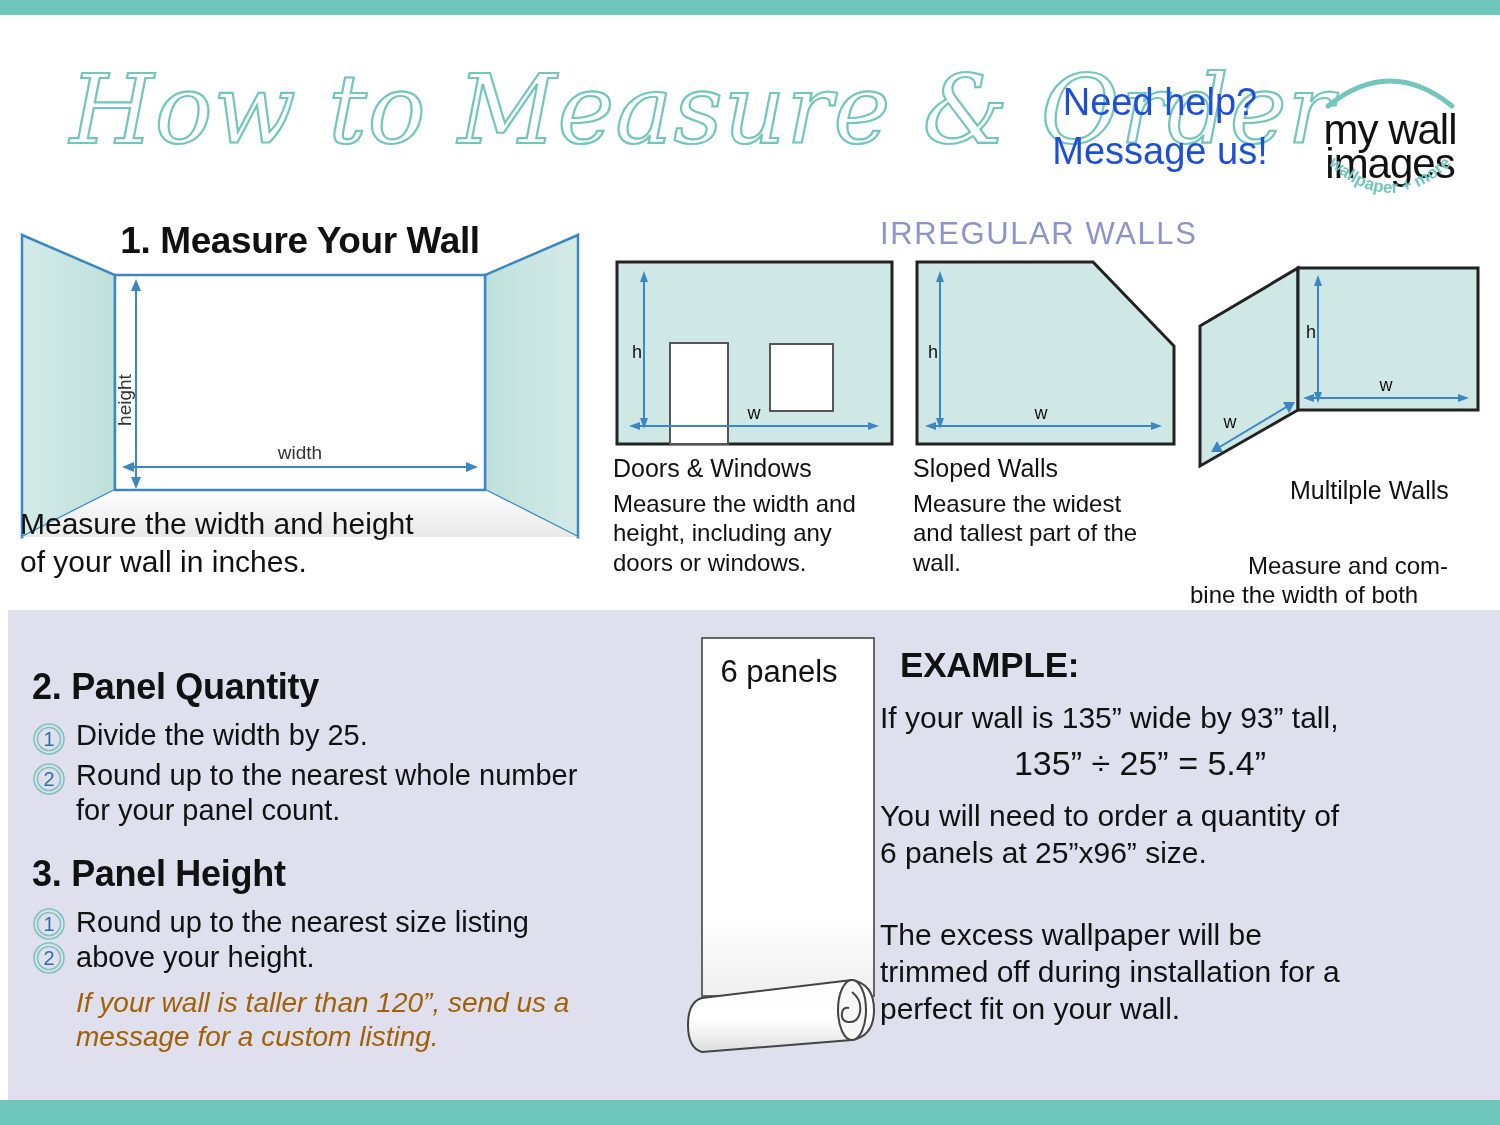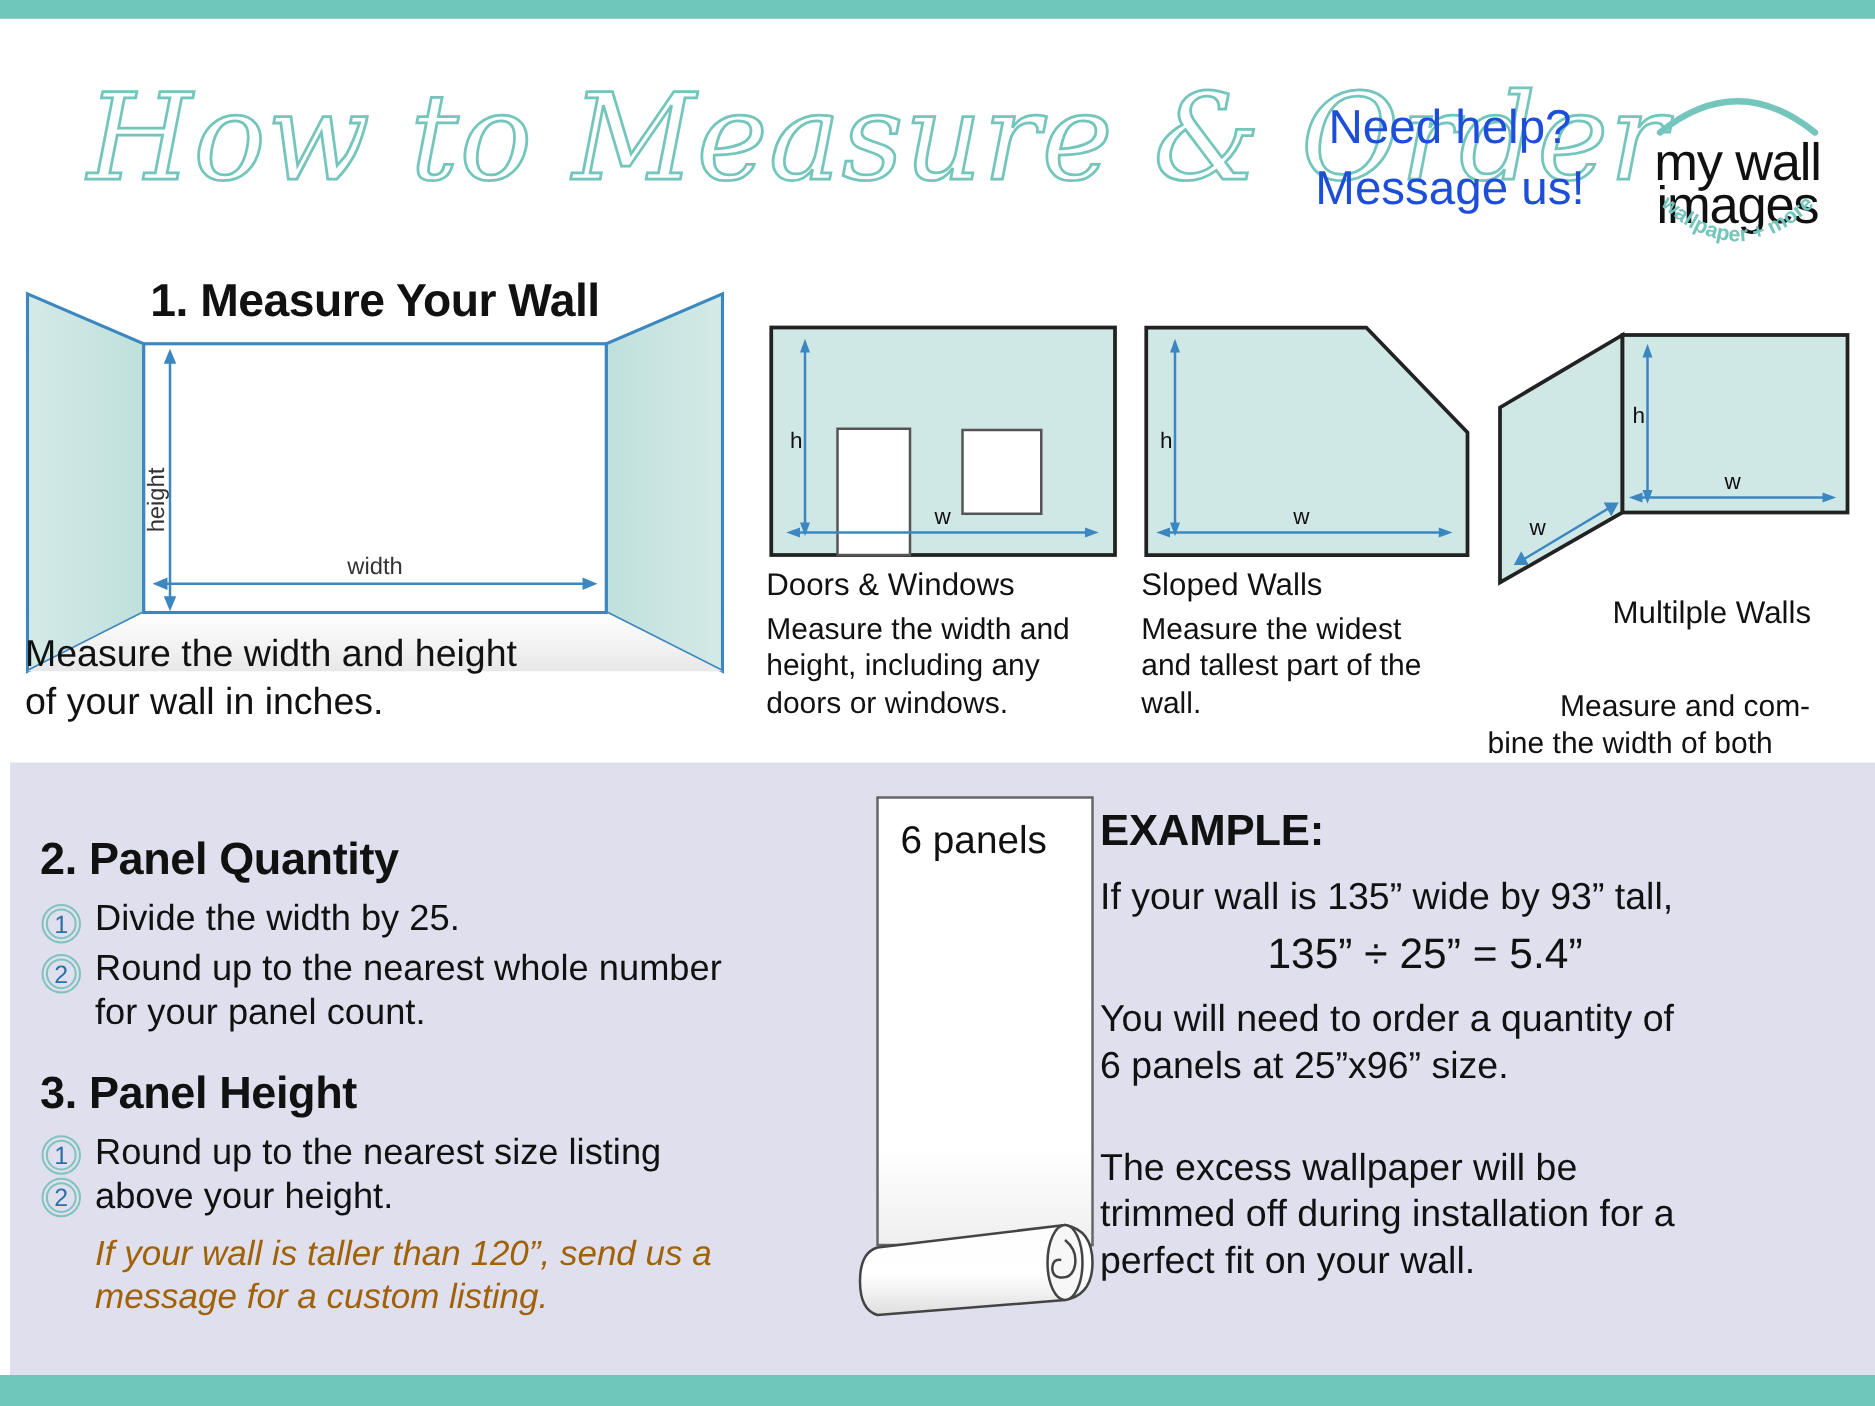--- a/index.html
+++ b/index.html
@@ -94,21 +94,21 @@
   
   .roll{position:absolute;left:684px;top:632px;width:220px;height:450px;}
   .roll svg{width:100%;height:100%;}
   .roll .label{
     position:absolute;left:0;top:22px;width:190px;text-align:center;
     font-size:31px;color:#111;
   }
 
   
   .example{position:absolute;left:880px;top:645px;width:600px;}
-  .ex-h{font-size:35px;font-weight:bold;letter-spacing:-0.2px;margin-bottom:14px;}
+  .ex-h{font-size:35px;font-weight:bold;letter-spacing:-0.2px;margin-bottom:14px;margin-left:20px;}
   .ex-p{font-size:30px;line-height:1.24;color:#111;}
   .ex-eq{font-size:34px;text-align:center;margin:8px 0 14px 0;padding-right:80px;}
   .ex-gap{height:44px;}
 </style>
 </head>
 <body>
 
 <div class="page">
 
   <div class="bar-top"></div>
@@ -168,20 +168,21 @@
       <polygon points="478,252 466,247 466,257" fill="#3c87c0"></polygon>
       <text x="300" y="244" text-anchor="middle" font-family="Liberation Sans, sans-serif" font-size="19" fill="#333">width</text>
     </svg>
     <div class="heading">1. Measure Your Wall</div>
     <div class="caption">
       <div>Measure the width and height</div>
       <div>of your wall in inches.</div>
     </div>
   </div>
 
+  <div class="irr-title">IRREGULAR WALLS</div>
 
   <div class="irr" id="irr-doors">
     <svg width="283" height="190" viewBox="0 0 283 190">
       <rect x="4" y="4" width="275" height="182" fill="#cfe7e5" stroke="#222" stroke-width="3"></rect>
       <rect x="57" y="85" width="58" height="101" fill="#ffffff" stroke="#555" stroke-width="2"></rect>
       <rect x="157" y="86" width="63" height="67" fill="#ffffff" stroke="#555" stroke-width="2"></rect>
       <line x1="31" y1="19" x2="31" y2="165" stroke="#3c87c0" stroke-width="2"></line>
       <polygon points="31,13 27,24 35,24" fill="#3c87c0"></polygon>
       <polygon points="31,171 27,160 35,160" fill="#3c87c0"></polygon>
       <text x="24" y="100" text-anchor="middle" font-family="Liberation Sans, sans-serif" font-size="18" fill="#111">h</text>

